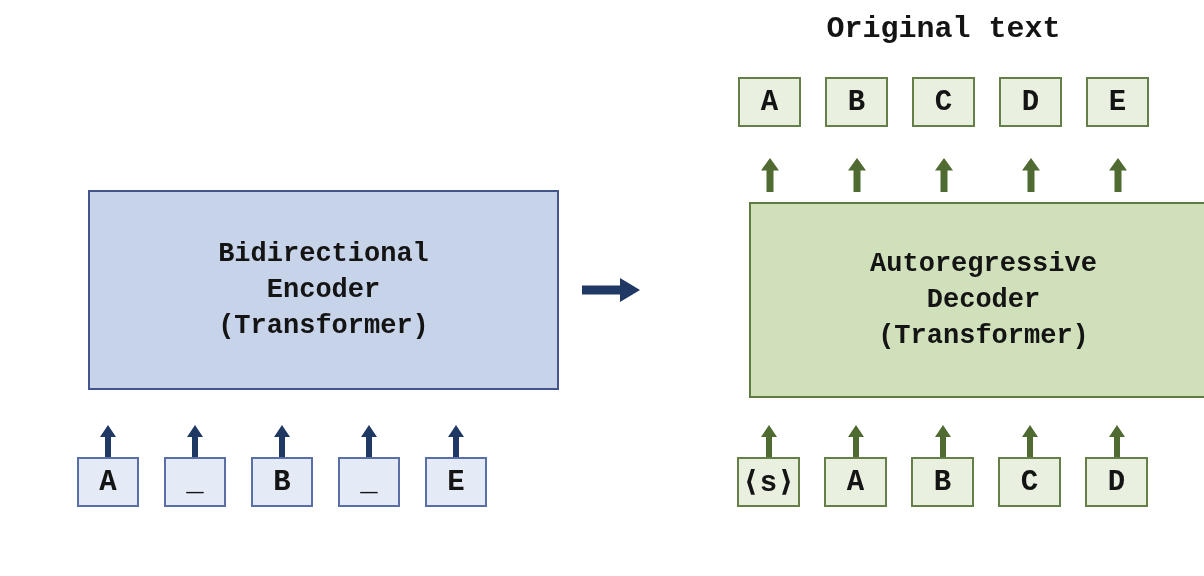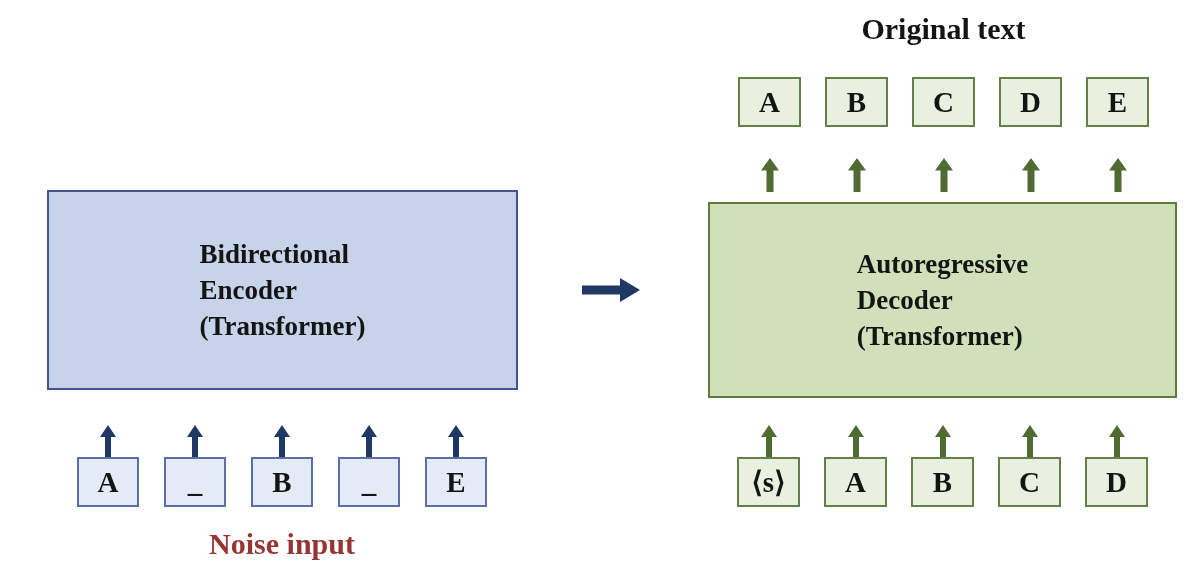--- a/index.html
+++ b/index.html
@@ -1,25 +1,25 @@
 <!DOCTYPE html>
 <html style="--encoder-fill: #c6d3e8; --encoder-border: #44548e; --encoder-token-fill: #e4ebf6; --encoder-token-border: #5a6fa8; --navy-arrow: #1f3864; --decoder-fill: #cfe0ba; --decoder-border: #5e7b40; --decoder-token-fill: #e9f0e0; --decoder-token-border: #657f48; --olive-arrow: #4f6b31; --noise-text: #963634;"><head>
 <meta charset="utf-8">
 <style>
   html,body { margin:0; padding:0; background:#ffffff; }
   .canvas {
     position:relative; width:1204px; height:576px; background:#ffffff;
-    font-family:Liberation Serif, serif; overflow:hidden;
+    font-family:Liberation Mono, monospace; overflow:hidden;
   }
   
   .block {
     position:absolute; box-sizing:border-box;
     display:flex; align-items:center; justify-content:center;
-    font-weight:bold; font-size:27px; line-height:36px;
-    color:#141414; white-space:pre-line;
+    text-align:center; font-weight:bold; font-size:27px; line-height:36px;
+    color:#141414; white-space:pre-line;margin-left:41px;
   }
   .encoder-block {
     left:47px; top:190px; width:471px; height:200px;
     background:var(--encoder-fill); border:2px solid var(--encoder-border);
   }
   .decoder-block {
     left:708px; top:202px; width:469px; height:196px;
     background:var(--decoder-fill); border:2px solid var(--decoder-border);
   }
   
@@ -206,15 +206,14 @@
     <div class="cell w63">
       <svg class="arrow-up olive" width="16" height="32" viewBox="0 0 16 32">
           <path fill="currentColor" d="M8 0 L16 12 L11 12 L11 32 L5 32 L5 12 L0 12 Z"></path>
         </svg>
       <div class="token green-token">
           <span>D</span>
         </div>
     </div>
   </div>
 
-  <div class="caption noise-input">Noise input</div>
 
 </div>
 
 </body></html>

